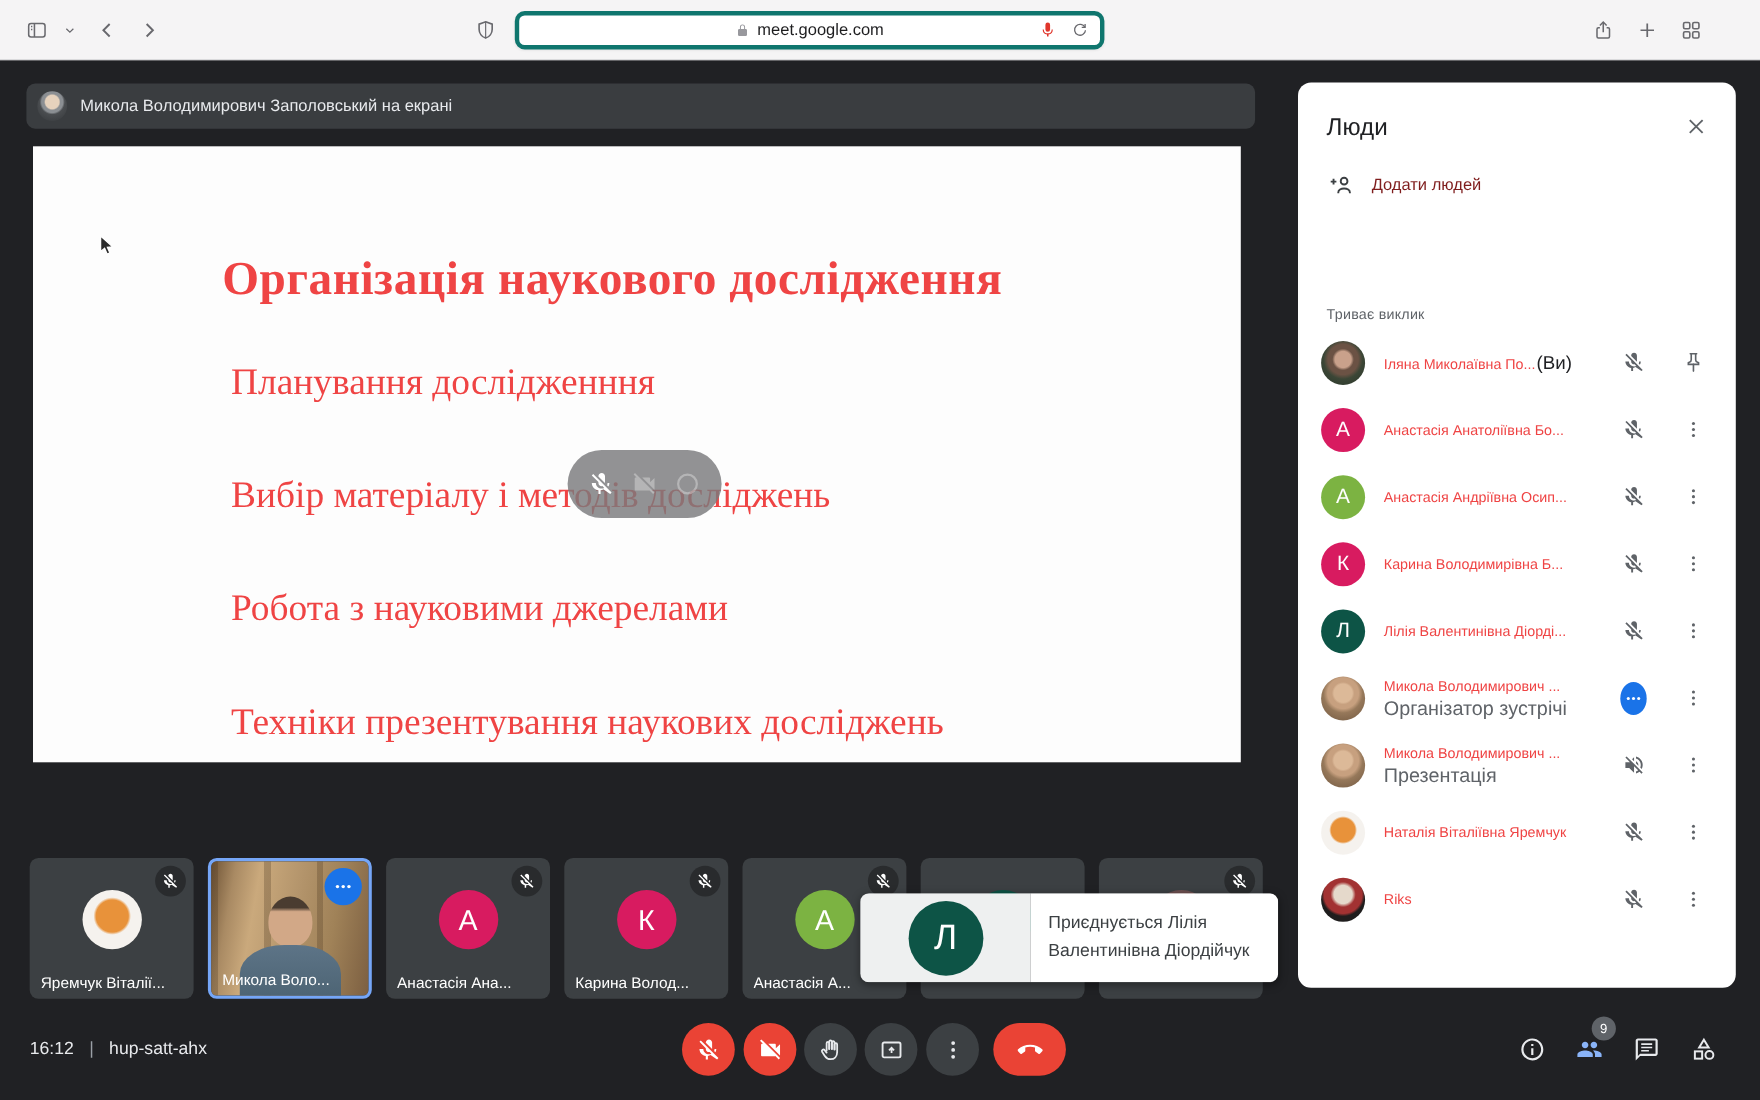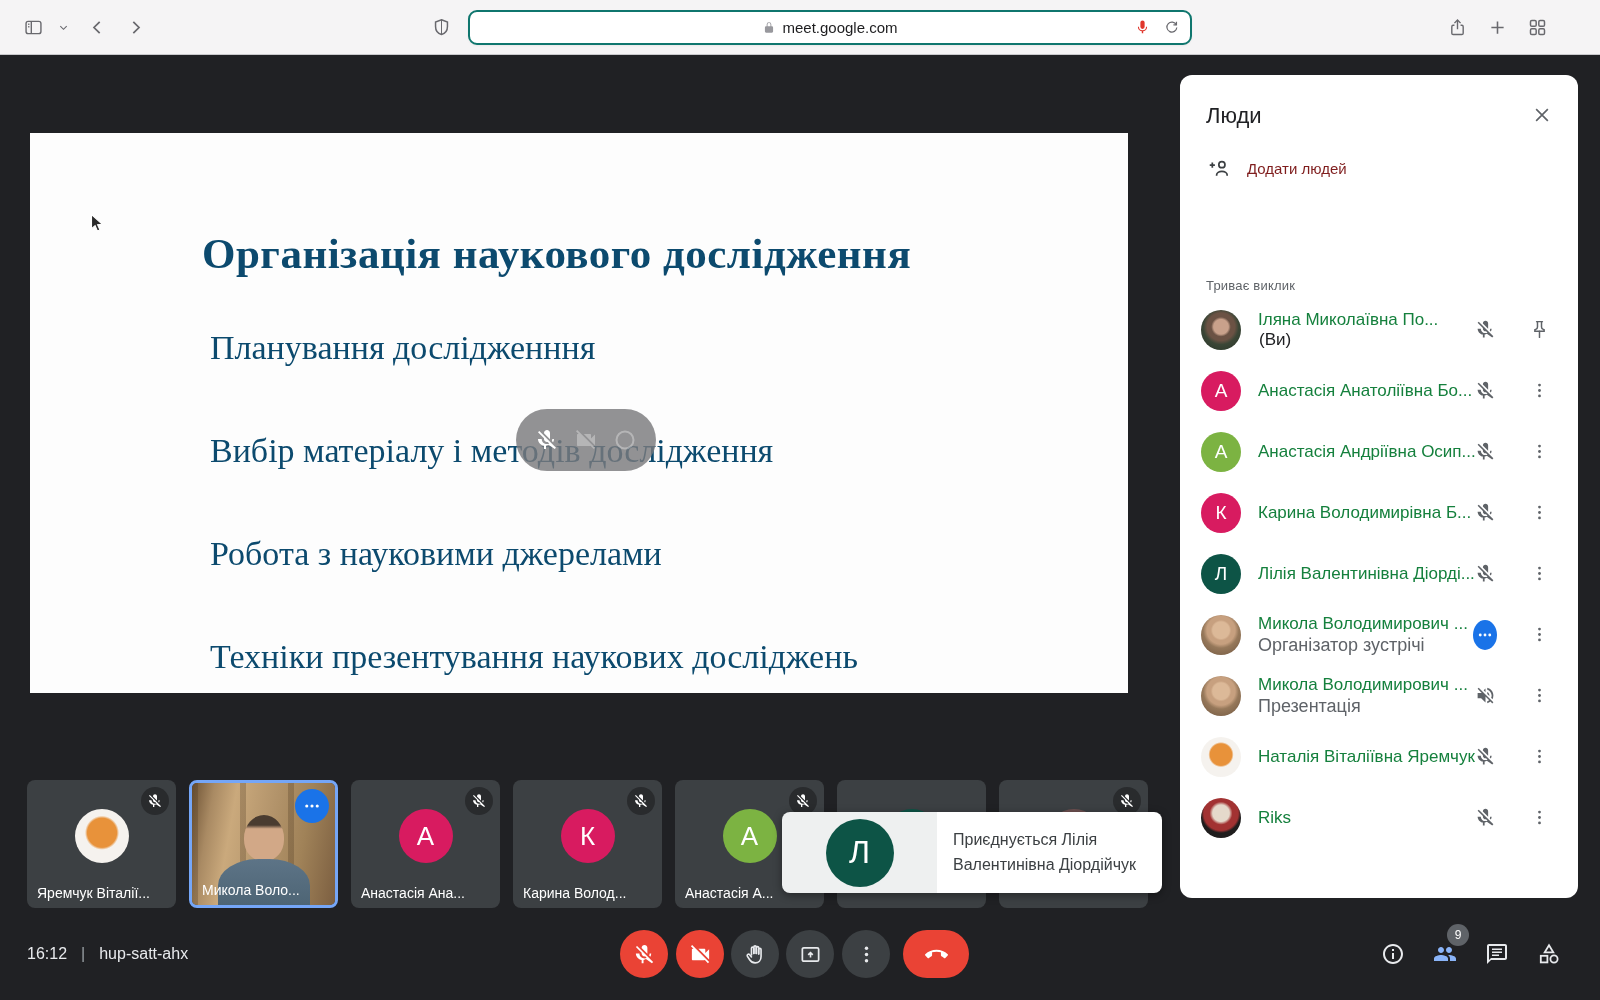--- a/index.html
+++ b/index.html
@@ -6,36 +6,36 @@
   html,body { width:1600px; height:1000px; overflow:hidden; }
   body { font-family:"Liberation Sans","DejaVu Sans",sans-serif; background:#202124; }
   .stage { position:relative; width:1600px; height:1000px; }
 
   
   .chrome { position:absolute; top:0; left:0; width:1600px; height:55px; background:#f5f4f5; border-bottom:1px solid #c9c9cc; }
   .chrome .ic { color:#69696e; }
   .tb-btn { position:absolute; top:14px; width:26px; height:26px; display:flex; align-items:center; justify-content:center; border-radius:5px; }
   .tb-btn svg { width:21px; height:21px; }
   .tb-small svg { width:11px; height:11px; }
-  .url-pill { position:absolute; left:468px; top:10px; width:724px; height:35px; background:#fff; border:2px solid #0f766e; border-radius:9px; box-shadow:0 1px 2px rgba(0,0,0,.05); display:flex; align-items:center; justify-content:center; }
+  .url-pill { position:absolute; left:468px; top:10px; width:536px; height:35px; background:#fff; border:4px solid #0f766e; border-radius:9px; box-shadow:0 1px 2px rgba(0,0,0,.05); display:flex; align-items:center; justify-content:center; }
   .url-center { display:flex; align-items:center; gap:6px; color:#1d1d1f; font-size:15px; }
   .url-center svg { width:14px; height:14px; color:#98989d; }
   .url-right { position:absolute; right:10px; display:flex; align-items:center; gap:12px; }
   .url-right svg { width:17px; height:17px; }
   .url-right .reload { color:#69696e; }
 
   
   .meet { position:absolute; top:55px; left:0; width:1600px; height:945px; background:#202124; }
 
   .banner { position:absolute; left:24px; top:21px; width:1117px; height:41px; background:#3a3d40; border-radius:8px; display:flex; align-items:center; padding-left:10px; gap:12px; }
   .banner .b-avatar { width:27px; height:27px; border-radius:50%; background:radial-gradient(circle at 50% 36%, #e6d2bd 0 28%, #8b8f93 34% 44%, #4a4d50 52%, #35383b 100%); }
   .banner .b-text { color:#e8eaed; font-size:15px; }
 
   
-  .slide { position:absolute; left:30px; top:78px; width:1098px; height:560px; background:#fdfdfd; color:#0c4a6e; font-family:"Liberation Serif","DejaVu Serif",serif; }
+  .slide { position:absolute; left:30px; top:78px; width:1098px; height:560px; background:#fdfdfd; color:#ef4444; font-family:"Liberation Serif","DejaVu Serif",serif; }
   .slide-title { position:absolute; left:172px; top:96px; font-size:43px; font-weight:700; letter-spacing:.5px; }
   .slide-bullet { position:absolute; left:180px; font-size:34px; }
   .float-pill { position:absolute; left:486px; top:276px; width:140px; height:62px; border-radius:31px; background:rgba(122,122,124,.82); display:flex; align-items:center; justify-content:center; gap:15px; }
   .float-pill svg { width:24px; height:24px; }
   .float-pill .solid { color:#fff; }
   .float-pill .ghost { color:#fff; opacity:.32; }
   .cursor { position:absolute; left:60px; top:80px; }
 
   
   .panel { position:absolute; left:1180px; top:20px; width:398px; height:823px; background:#fff; border-radius:12px; overflow:hidden; }
@@ -46,21 +46,21 @@
   .add-people svg { width:23px; height:23px; color:#3c4043; }
   .search-box { position:absolute; left:22px; top:122px; width:360px; height:55px; border:1px solid #dadce0; border-radius:8px; display:flex; align-items:center; padding-left:16px; gap:13px; }
   .search-box svg { width:21px; height:21px; color:#444746; }
   .search-box input { border:none; outline:none; font-size:16px; color:#202124; width:270px; font-family:inherit; }
   .search-box input::placeholder { color:#5f6368; }
   .section-label { position:absolute; left:26px; top:203px; font-size:13px; color:#5f6368; letter-spacing:.2px; }
   .plist { position:absolute; left:0; top:224px; width:398px; }
   .p-row { position:relative; height:61px; display:flex; align-items:center; padding-left:21px; }
   .p-avatar { width:40px; height:40px; border-radius:50%; flex:0 0 40px; display:flex; align-items:center; justify-content:center; color:#fff; font-size:19px; }
   .p-names { margin-left:17px; max-width:185px; }
-  .p-name { font-size:17px; color:#15803d; white-space:nowrap; }
+  .p-name { font-size:13px; color:#ef4444; white-space:nowrap; }
   .p-suffix { margin-left:1px; font-size:17px; color:#202124; }
   .p-sub { font-size:18px; color:#5f6368; margin-top:1px; }
   .p-status { position:absolute; left:293px; top:50%; transform:translateY(-50%); width:24px; height:24px; color:#5f6368; display:flex; align-items:center; justify-content:center; }
   .p-status svg { width:21px; height:21px; }
   .p-action { position:absolute; left:347px; top:50%; transform:translateY(-50%); width:24px; height:24px; color:#5f6368; display:flex; align-items:center; justify-content:center; }
   .p-action svg { width:21px; height:21px; }
   .speak-badge { width:30px; height:30px; border-radius:50%; background:#1a73e8; display:flex; align-items:center; justify-content:center; }
   .speak-badge svg { width:20px; height:20px; }
 
   
@@ -178,26 +178,30 @@
           <rect x="4" y="4" width="6.5" height="6.5" rx="1.5"></rect>
           <rect x="13.5" y="4" width="6.5" height="6.5" rx="1.5"></rect>
           <rect x="4" y="13.5" width="6.5" height="6.5" rx="1.5"></rect>
           <rect x="13.5" y="13.5" width="6.5" height="6.5" rx="1.5"></rect>
         </svg>
     </div>
   </div>
 
   <div class="meet">
 
+    <div class="banner">
+      <div class="b-avatar"></div>
+      <div class="b-text">Микола Володимирович Заполовський на екрані</div>
+    </div>
 
     <div class="slide">
       <div class="slide-title">Організація наукового дослідження</div>
       <div id="bullets">
           <div class="slide-bullet" style="top: 196px;">Планування дослідженння</div>
-          <div class="slide-bullet" style="top: 299px;">Вибір матеріалу і методів дослідження</div>
+          <div class="slide-bullet" style="top: 299px;">Вибір матеріалу і методів досліджень</div>
           <div class="slide-bullet" style="top: 402px;">Робота з науковими джерелами</div>
           <div class="slide-bullet" style="top: 505px;">Техніки презентування наукових досліджень</div>
         </div>
       <div class="float-pill">
         <svg class="solid" viewBox="0 0 24 24">
             <path fill="currentColor" d="M19 11h-1.7c0 .74-.16 1.43-.43 2.05l1.23 1.23c.56-.98.9-2.09.9-3.28zm-4.02.17c0-.06.02-.11.02-.17V5c0-1.66-1.34-3-3-3S9 3.34 9 5v.18l5.98 5.99zM4.27 3L3 4.27l6.01 6.01V11c0 1.66 1.33 3 2.99 3 .22 0 .44-.03.65-.08l1.66 1.66c-.71.33-1.5.52-2.31.52-2.76 0-5.3-2.1-5.3-5.1H3c0 3.41 2.72 6.23 6 6.72V21h2v-3.28c.91-.13 1.77-.45 2.54-.9L19.73 21 21 19.73 4.27 3z"></path>
           </svg>
         <svg class="ghost" viewBox="0 0 24 24">
             <path fill="currentColor" d="M21 6.5l-4 4V7c0-.55-.45-1-1-1H9.82L21 17.18V6.5zM3.27 2L2 3.27 4.73 6H4c-.55 0-1 .45-1 1v10c0 .55.45 1 1 1h12c.21 0 .39-.08.54-.18L19.73 21 21 19.73 3.27 2z"></path>
           </svg>

